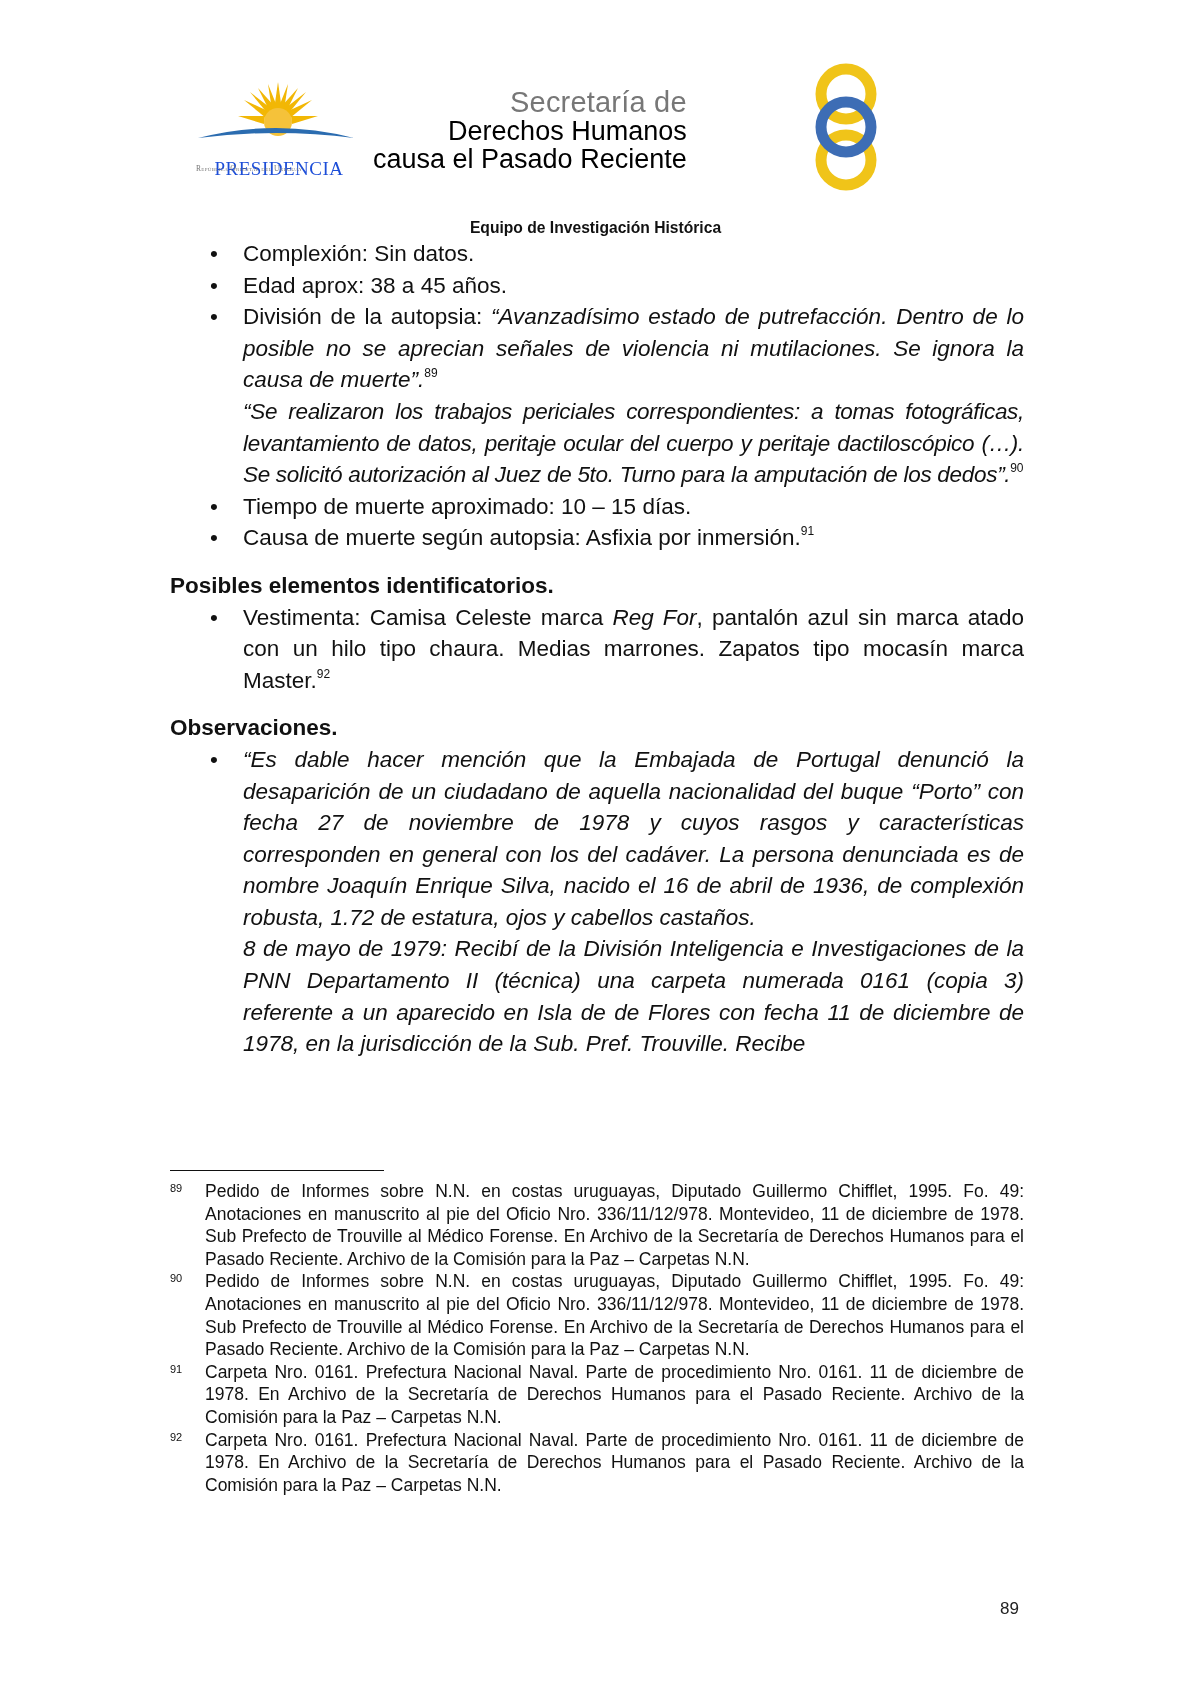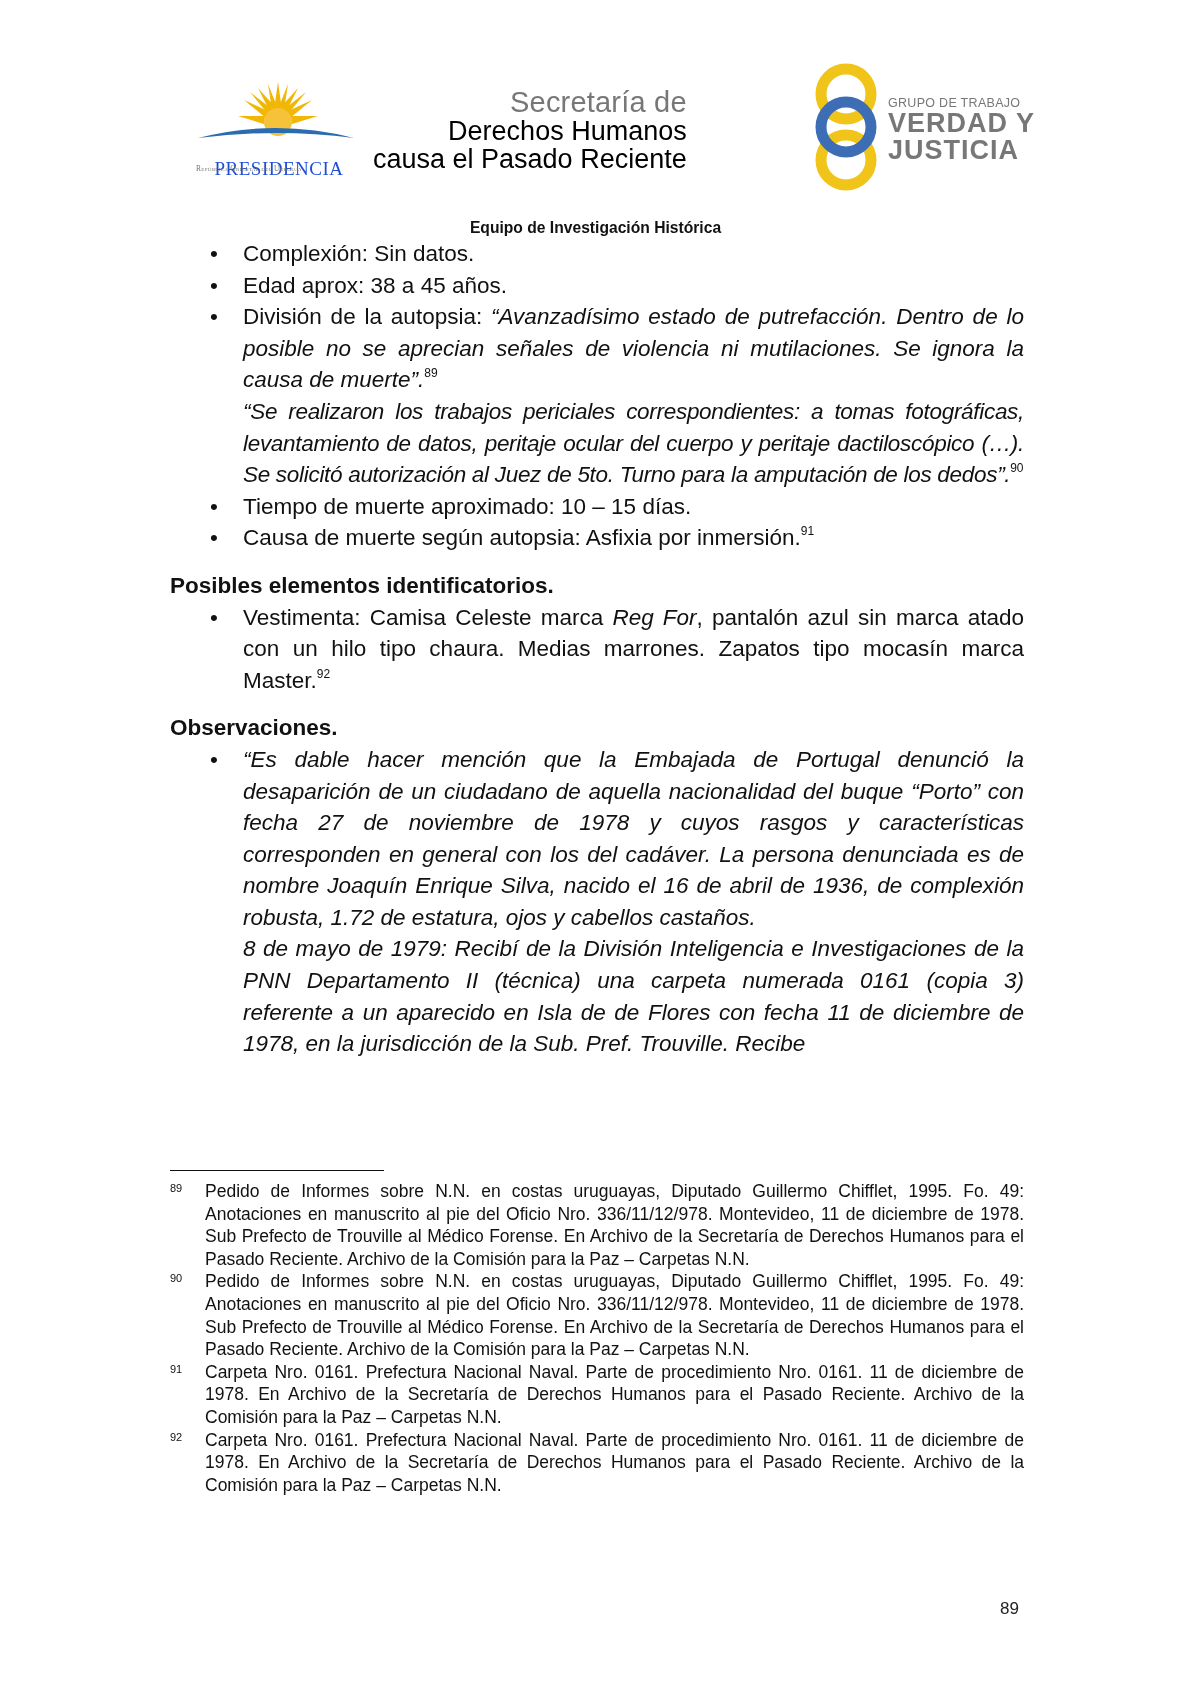--- a/index.html
+++ b/index.html
@@ -76,25 +76,20 @@
   <div class="sec-l2">Derechos Humanos</div>
   <div class="sec-l3">causa el Pasado Reciente</div>
 </div>
 
 <div class="abs vyj">
   <svg width="80" height="130" viewBox="0 0 80 130" style="position:absolute;left:0;top:0">
     <circle cx="38" cy="32" r="25" fill="none" stroke="#f0c419" stroke-width="11"></circle>
     <circle cx="38" cy="98" r="25" fill="none" stroke="#f0c419" stroke-width="11"></circle>
     <circle cx="38" cy="65" r="25" fill="none" stroke="#3d6db5" stroke-width="11"></circle>
   </svg>
-  <div class="vyj-text">
-    <div class="vyj-t1">GRUPO DE TRABAJO</div>
-    <div class="vyj-t2">VERDAD Y</div>
-    <div class="vyj-t3">JUSTICIA</div>
-  </div>
 </div>
 
 <div class="abs team-title">Equipo de Investigación Histórica</div>
 
 <div class="abs content">
   <div class="bl">
     <span class="dot">•</span>
     <span>Complexión: Sin datos.</span>
   </div>
   <div class="bl">

